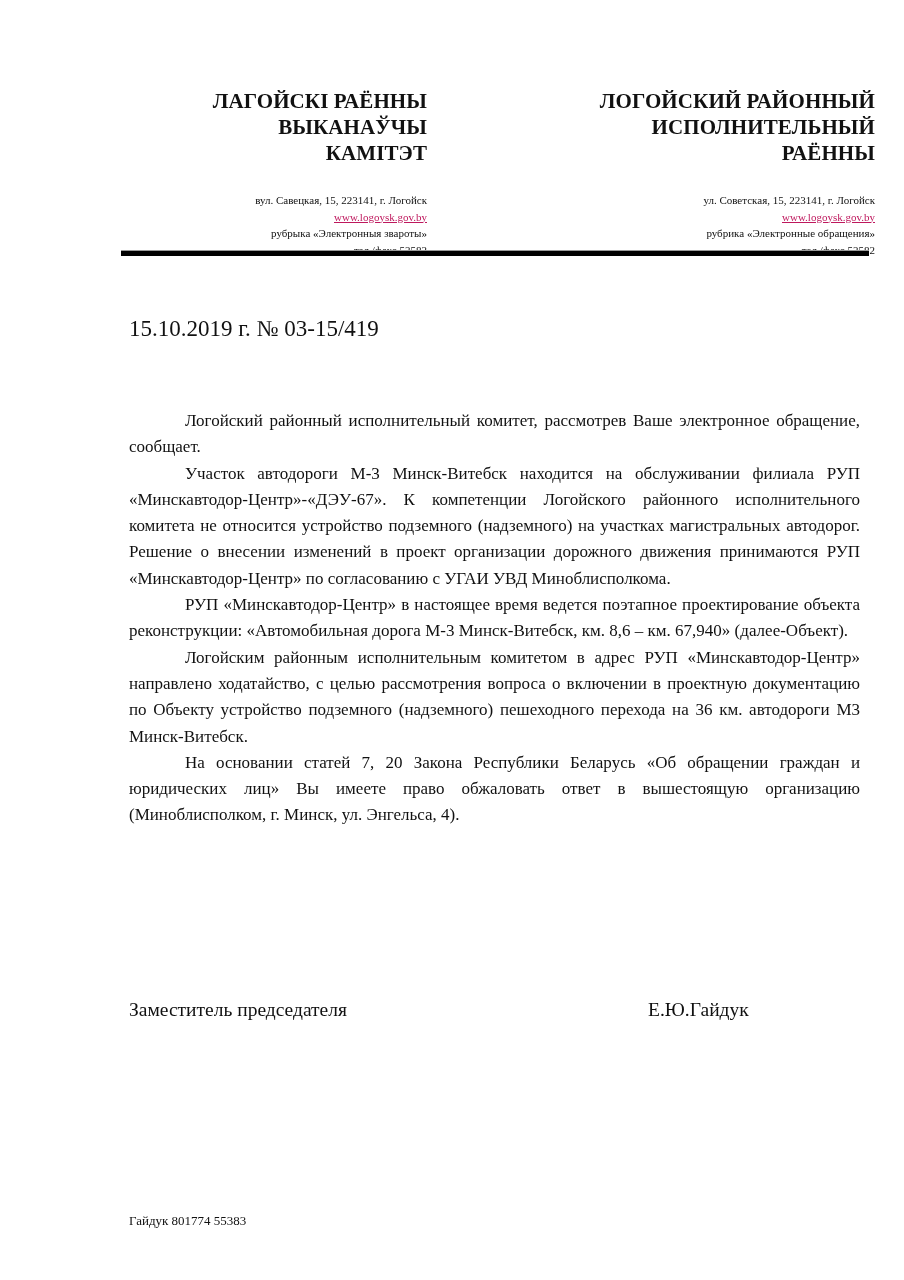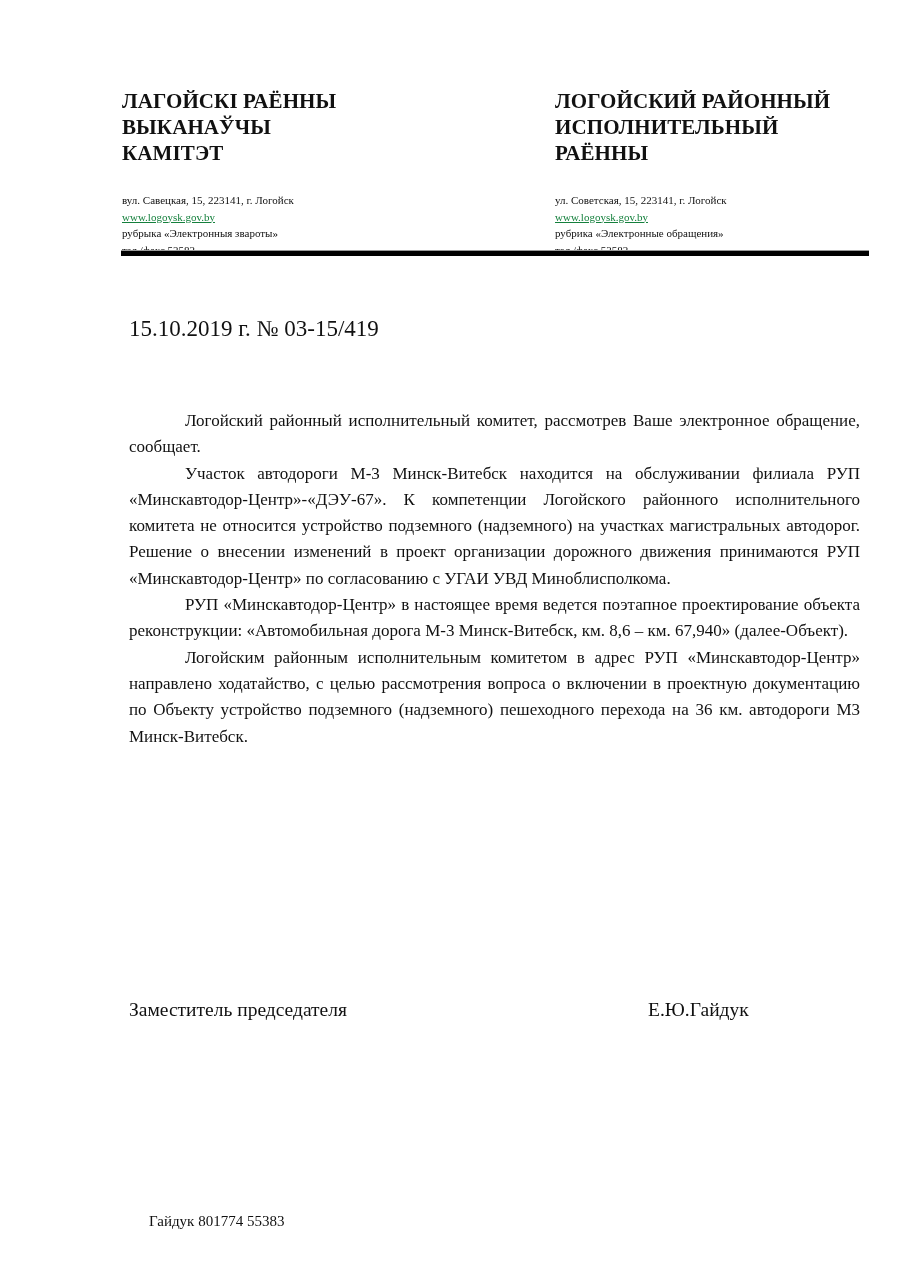--- a/index.html
+++ b/index.html
@@ -1,52 +1,52 @@
 <!DOCTYPE html>
 <html><head>
 <meta charset="utf-8">
 <style>
   html, body { margin: 0; padding: 0; background: #ffffff; }
   body {
     width: 904px; height: 1280px; position: relative; overflow: hidden;
     font-family: "Liberation Serif", serif; color: #111111;
   }
   .hdr-col {
-    position: absolute; top: 88px; text-align: left;
+    position: absolute; top: 88px; text-align: right;
   }
   .hdr-left { left: 122px; width: 305px; }
   .hdr-right { left: 555px; width: 320px; }
   .org-name {
     font-weight: bold; font-size: 21px; line-height: 26px; letter-spacing: 0.1px;
     margin: 0;
   }
   .hdr-info {
     margin-top: 26px; font-size: 11px; line-height: 16.5px;
   }
-  .hdr-info a { color: #15803d; text-decoration: underline; margin-top: 28px; }
+  .hdr-info a { color: #be185d; text-decoration: underline; margin-top: 28px; }
   .rule {
     position: absolute; left: 121px; width: 748px; top: 250px;
   }
   .rule .thin { height: 1px; background: #9a9a9a; }
   .rule .thick { height: 5px; background: #000000; }
   .reg {
     position: absolute; left: 129px; top: 316px; font-size: 23px;
   }
   .body-text {
     position: absolute; left: 129px; width: 731px; top: 408px;
     font-size: 17px; line-height: 26.3px; text-align: justify;
   }
   .body-text p { margin: 0; text-indent: 56px; }
   .sig {
     position: absolute; top: 999px; font-size: 19.5px;
   }
   .sig-title { left: 129px; }
   .sig-name { left: 648px; }
   .executor {
-    position: absolute; left: 129px; top: 1213px; font-size: 15px; margin-left: 20px;
+    position: absolute; left: 129px; top: 1213px; font-size: 13px;
   }
 </style>
 </head>
 <body>
 
 <div class="hdr-col hdr-left">
   <p class="org-name">ЛАГОЙСКІ  РАЁННЫ</p>
   <p class="org-name">ВЫКАНАЎЧЫ</p>
   <p class="org-name">КАМІТЭТ</p>
   <div class="hdr-info">
@@ -74,18 +74,19 @@
   <div class="thick"></div>
 </div>
 
 <div class="reg">15.10.2019 г. № 03-15/419</div>
 
 <div class="body-text">
   <p>Логойский районный исполнительный комитет, рассмотрев Ваше электронное обращение, сообщает.</p>
   <p>Участок автодороги М-3 Минск-Витебск находится на обслуживании филиала РУП «Минскавтодор-Центр»-«ДЭУ-67». К компетенции Логойского районного исполнительного комитета не относится устройство подземного (надземного) на участках магистральных автодорог. Решение о внесении изменений в проект организации дорожного движения принимаются РУП «Минскавтодор-Центр» по согласованию с УГАИ УВД Миноблисполкома.</p>
   <p>РУП «Минскавтодор-Центр» в настоящее время ведется поэтапное проектирование объекта реконструкции: «Автомобильная дорога М-3 Минск-Витебск, км. 8,6 – км. 67,940» (далее-Объект).</p>
   <p>Логойским районным исполнительным комитетом в адрес РУП «Минскавтодор-Центр» направлено ходатайство, с целью рассмотрения вопроса о включении в проектную документацию по Объекту устройство подземного (надземного) пешеходного перехода на 36 км. автодороги М3 Минск-Витебск.</p>
+  <p>На основании статей 7, 20 Закона Республики Беларусь «Об обращении граждан и юридических лиц» Вы имеете право обжаловать ответ в вышестоящую организацию (Миноблисполком, г. Минск, ул. Энгельса, 4).</p>
 </div>
 
 <div class="sig sig-title">Заместитель председателя</div>
 <div class="sig sig-name">Е.Ю.Гайдук</div>
 
 <div class="executor">Гайдук 801774 55383</div>
 
 </body></html>

